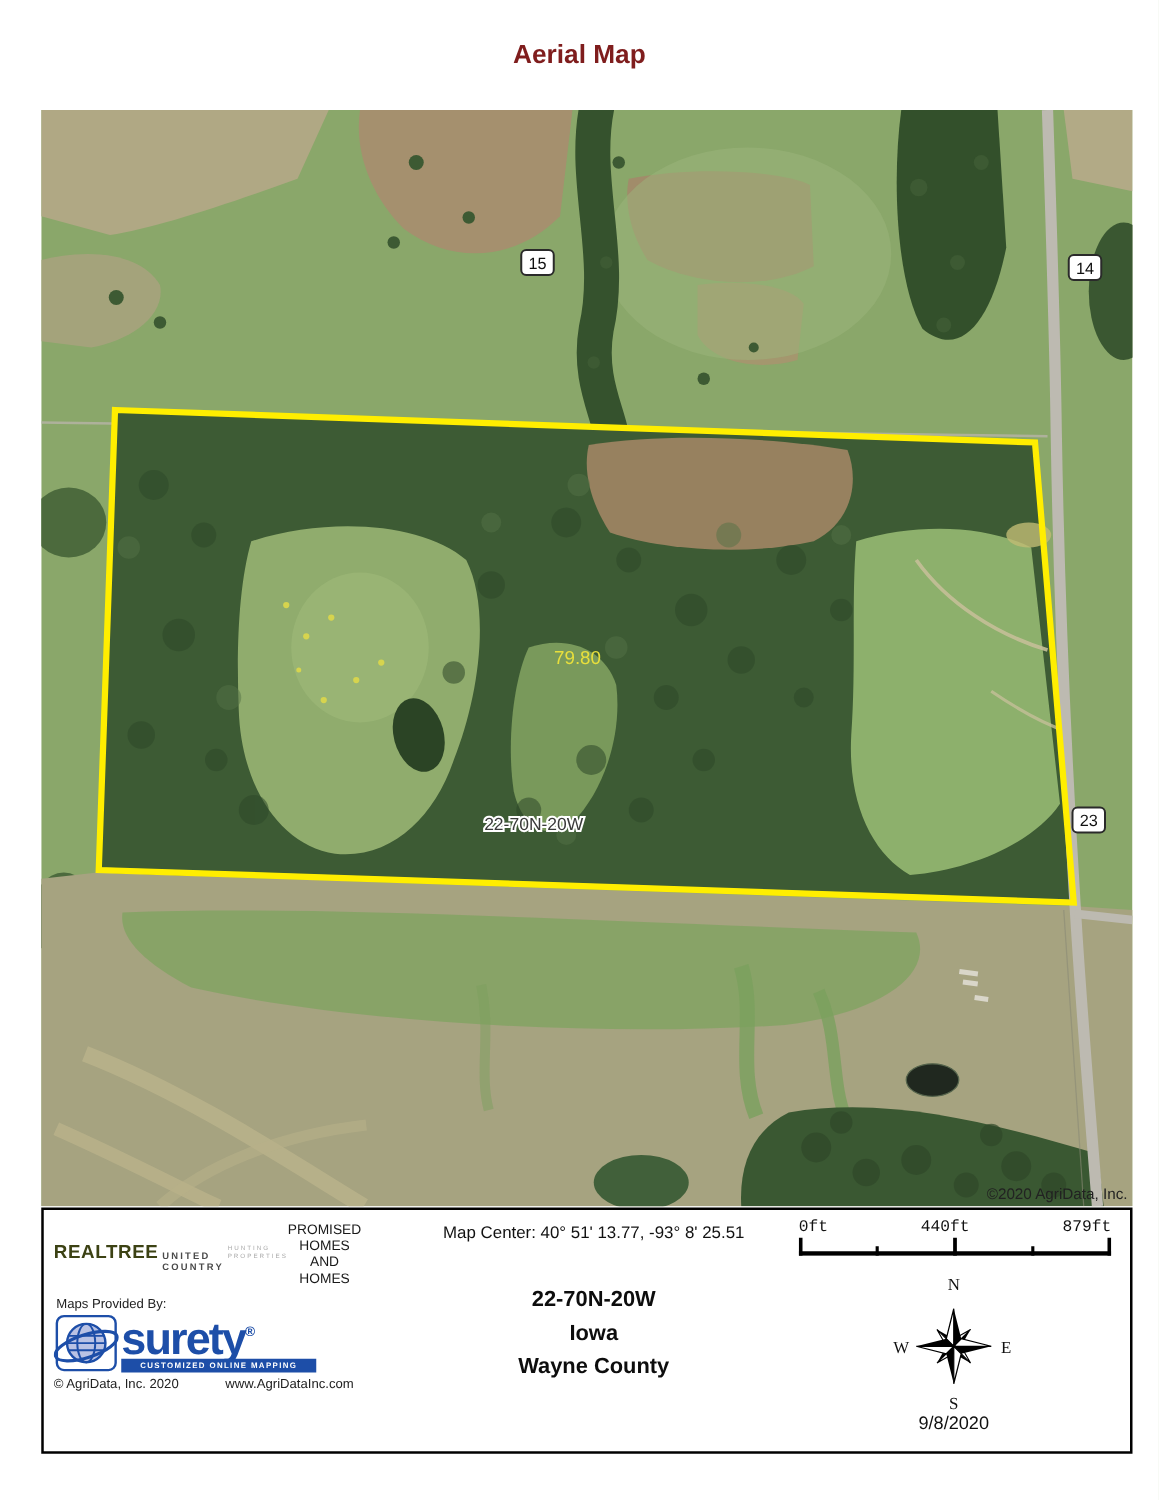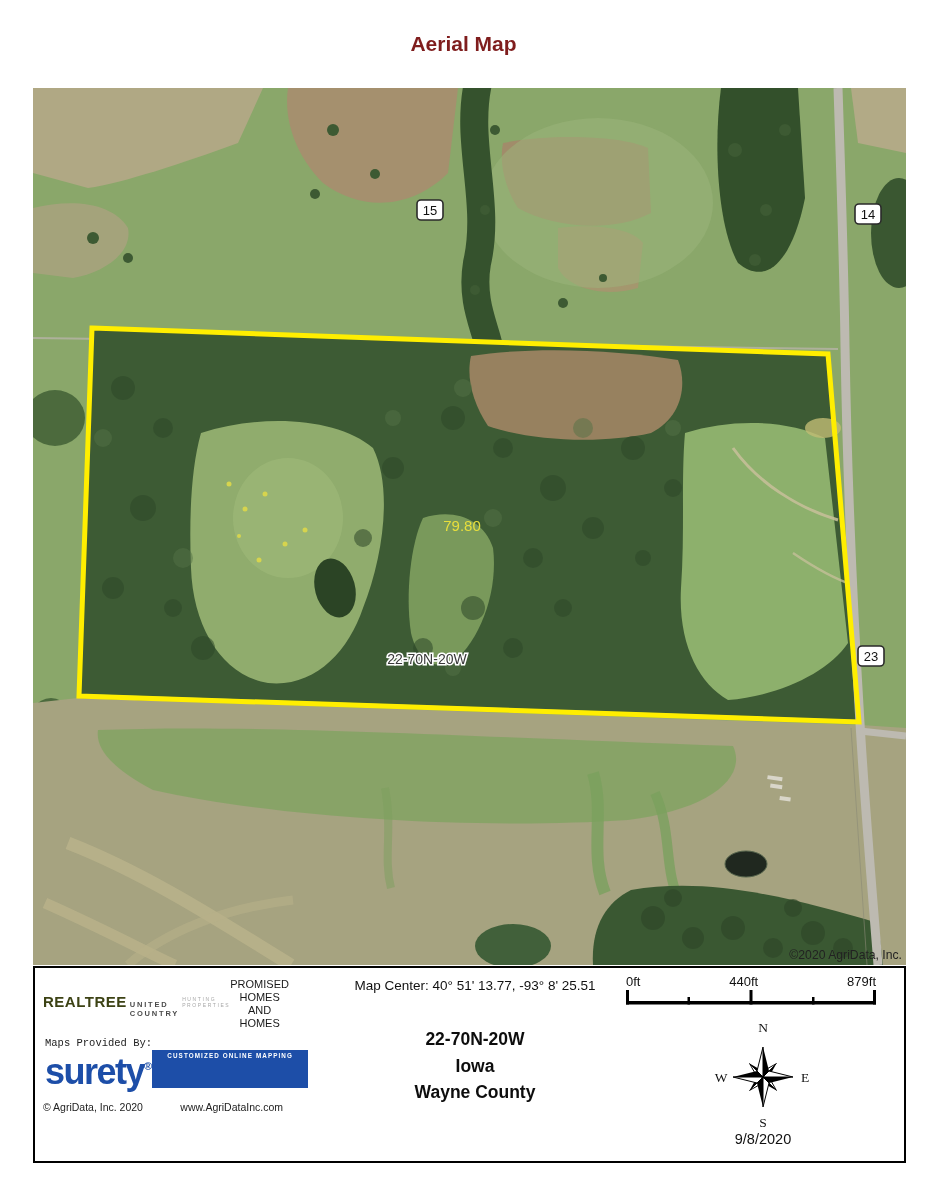--- a/index.html
+++ b/index.html
@@ -10,30 +10,30 @@
   .map-label{font-family:"Liberation Sans",sans-serif;}
   
   .footer{position:absolute;left:33px;top:966px;width:869px;height:193px;border:2px solid #000;background:#fff;overflow:hidden;}
   .brand-col{position:absolute;left:8px;top:4px;width:244px;}
   .rt-block{width:132px;display:flex;flex-direction:row;align-items:center;}
   .rt-name{font-size:15px;font-weight:bold;letter-spacing:.5px;color:#3c4214;margin-top:1px;}
   .rt-uc{width:100%;display:flex;align-items:center;gap:3px;font-size:7.5px;font-weight:bold;letter-spacing:1.8px;color:#4a4a4a;margin-top:16px;}
   .rt-uc .line{flex:1;height:1px;background:#8a8a8a;}
   .rt-hp{font-size:5px;letter-spacing:1.6px;color:#a8a8a8;margin-top:2px;}
   .rt-promised{margin-top:6px;font-size:11px;line-height:13px;color:#191919;text-align:center;}
-  .maps-by{margin-top:7px;margin-left:2px;font-size:10.5px;color:#222;font-family:Liberation Mono, monospace;}
+  .maps-by{margin-top:7px;margin-left:2px;font-size:10.5px;color:#222;}
   .surety-row{display:flex;align-items:flex-start;margin-top:1px;}
-  .surety-text{display:flex;flex-direction:row;margin-left:2px;}
+  .surety-text{display:flex;flex-direction:column;margin-left:2px;}
   .surety-word{font-size:36px;line-height:32px;font-weight:bold;letter-spacing:-1.5px;color:#1d4ea8;}
   .surety-word .reg{font-size:11px;vertical-align:14px;letter-spacing:0;}
   .surety-tag{background:#1d4ea8;color:#fff;font-size:6.3px;font-weight:bold;letter-spacing:1.1px;padding:2px 4px 2px 4px;width:148px;text-align:center;}
   .agri-row{width:240px;display:flex;justify-content:space-between;font-size:10.5px;color:#222;margin-top:3px;}
   .map-center{position:absolute;left:250px;top:10px;width:380px;text-align:center;font-size:13.5px;color:#111;}
   .trs-block{position:absolute;left:290px;top:58px;width:300px;text-align:center;font-size:17.5px;font-weight:bold;line-height:26.5px;color:#0d0d0d;}
-  .scale-block{position:absolute;left:591px;top:6px;width:250px;}
+  .scale-block{position:absolute;left:604px;top:6px;width:250px;font-family:Liberation Mono, monospace;}
   .scale-labels{display:flex;justify-content:space-between;font-size:13px;color:#111;margin-bottom:1px;}
   .compass{position:absolute;left:676px;top:50px;width:104px;text-align:center;}
   .date-label{position:absolute;left:676px;top:163px;width:104px;text-align:center;font-size:14.5px;color:#111;}
 </style>
 </head>
 <body>
 
 <div class="page-title">Aerial Map</div>
 
 <div class="map-wrap">

